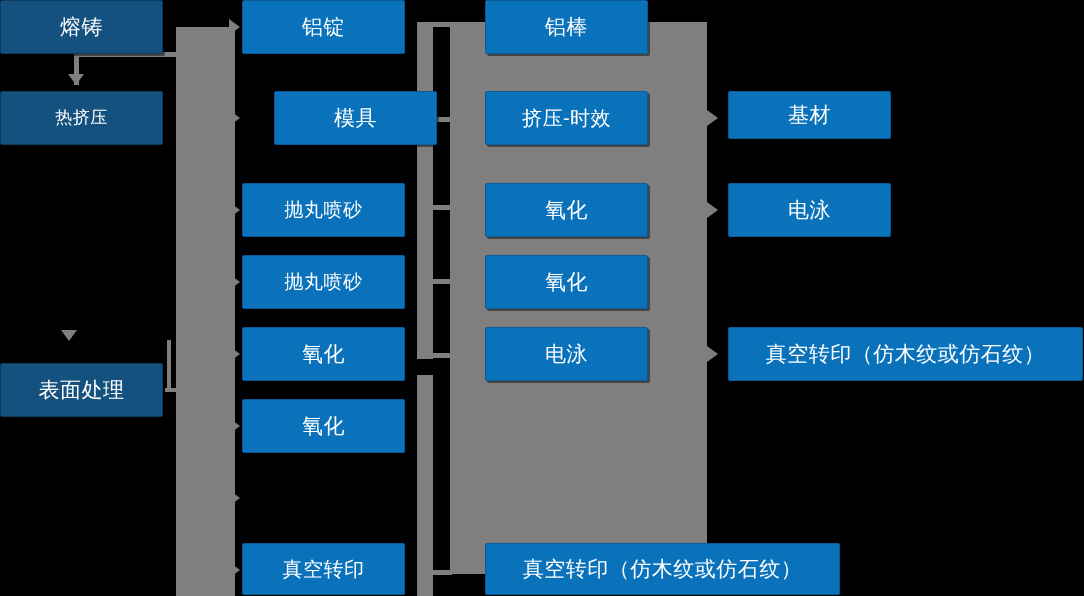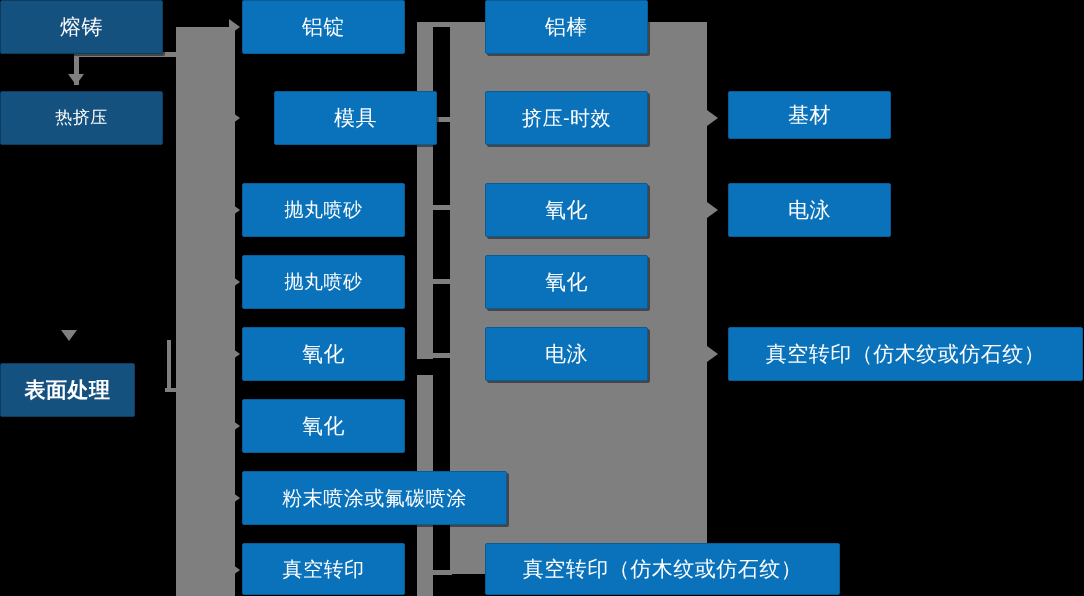--- a/index.html
+++ b/index.html
@@ -94,44 +94,41 @@
   <div class="gray-arrow" style="left:707px; top:110px;"></div>
   <div class="gray-arrow" style="left:707px; top:202px;"></div>
   <div class="gray-arrow" style="left:707px; top:346px;"></div>
 
   <div class="box dark" style="left:0px; top:0px; width:163px; height:54px; font-size:21px;">
     <span>熔铸</span>
   </div>
   <div class="box dark" style="left:0px; top:91px; width:163px; height:54px; font-size:17px;">
     <span>热挤压</span>
   </div>
-  <div class="box dark" style="left:0px; top:363px; width:135px; height:54px; font-size:21px;font-weight:bold;">
+  <div class="box dark" style="left:0px; top:363px; width:163px; height:54px; font-size:21px;">
     <span>表面处理</span>
   </div>
 
   <div class="box light" style="left:242px; top:0px; width:163px; height:54px; font-size:21px;">
     <span>铝锭</span>
   </div>
   <div class="box light" style="left:242px; top:91px; width:163px; height:54px; font-size:21px;margin-left:32px;">
     <span>模具</span>
   </div>
   <div class="box light" style="left:242px; top:183px; width:163px; height:54px; font-size:19px;">
     <span>抛丸喷砂</span>
   </div>
   <div class="box light" style="left:242px; top:255px; width:163px; height:54px; font-size:19px;">
     <span>抛丸喷砂</span>
   </div>
   <div class="box light" style="left:242px; top:327px; width:163px; height:54px; font-size:21px;">
     <span>氧化</span>
   </div>
   <div class="box light" style="left:242px; top:399px; width:163px; height:54px; font-size:21px;">
     <span>氧化</span>
-  </div>
-  <div class="box light" style="left:242px; top:471px; width:265px; height:54px; font-size:20px;">
-    <span>粉末喷涂或氟碳喷涂</span>
   </div>
   <div class="box light" style="left:242px; top:543px; width:163px; height:52px; font-size:20px;">
     <span>真空转印</span>
   </div>
 
   <div class="box light" style="left:485px; top:0px; width:163px; height:54px; font-size:21px;">
     <span>铝棒</span>
   </div>
   <div class="box light" style="left:485px; top:91px; width:163px; height:54px; font-size:20px;">
     <span>挤压-时效</span>

